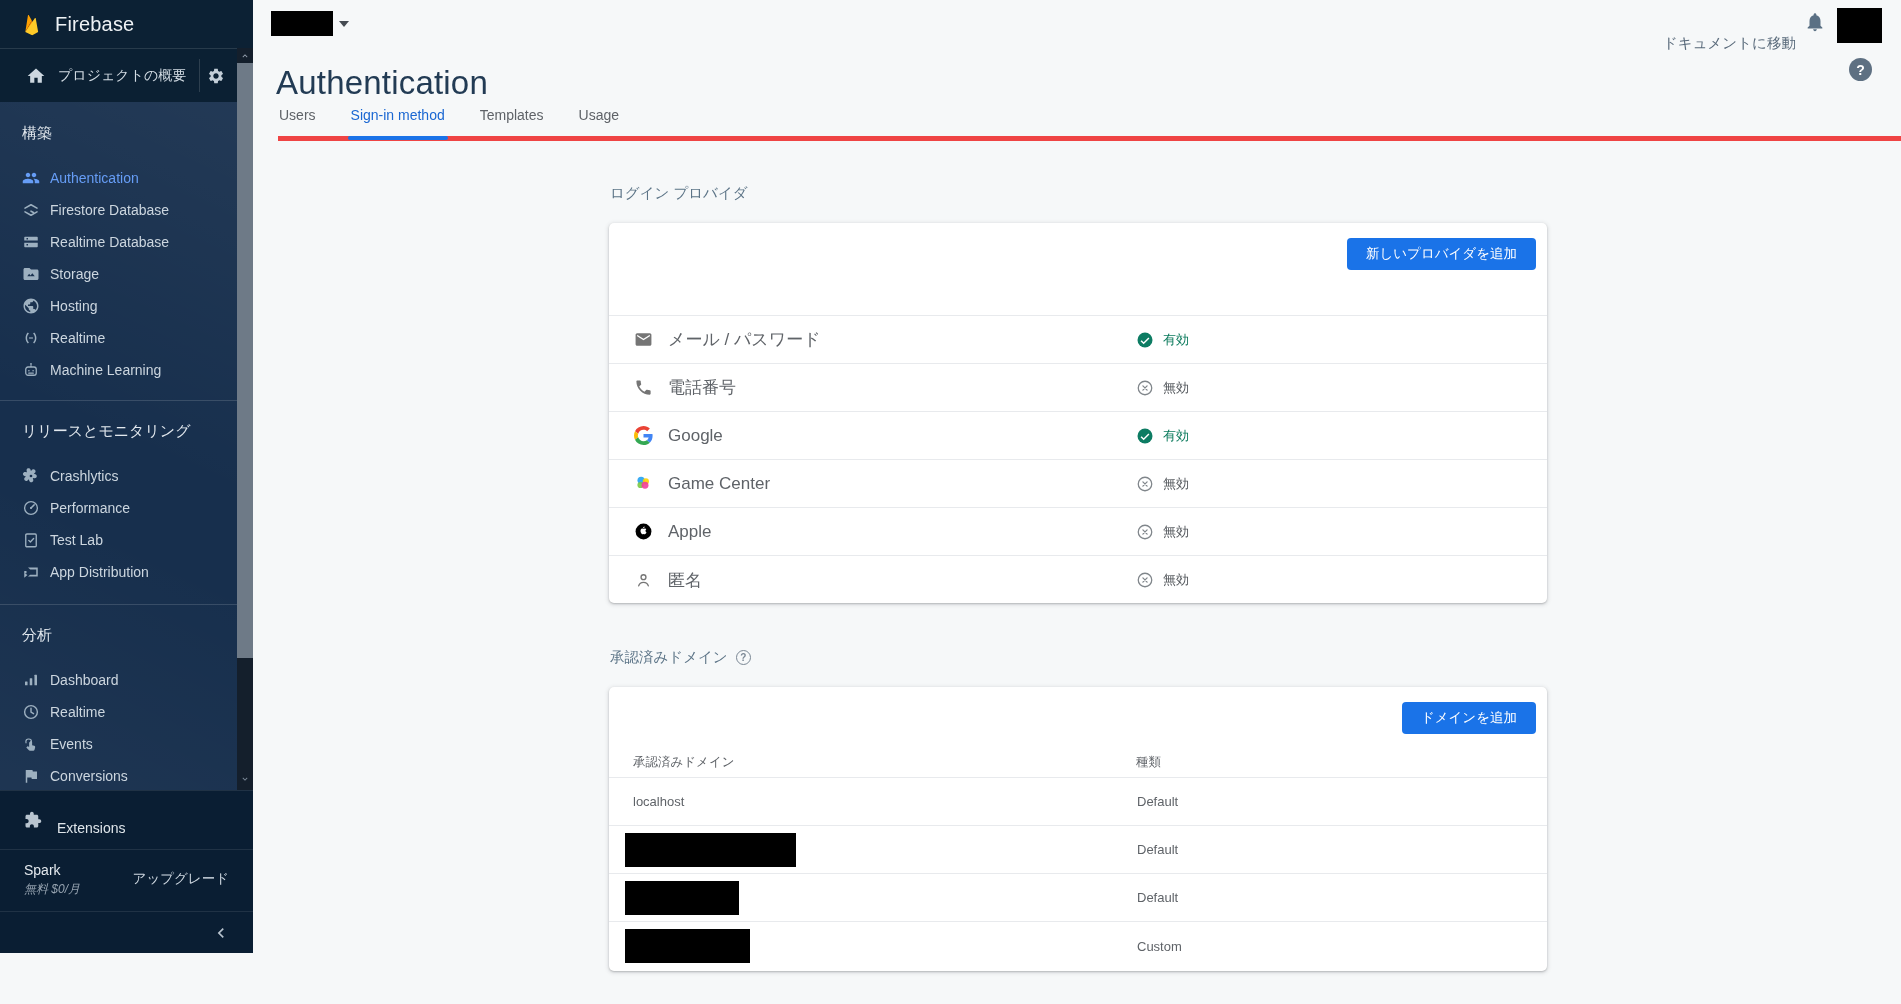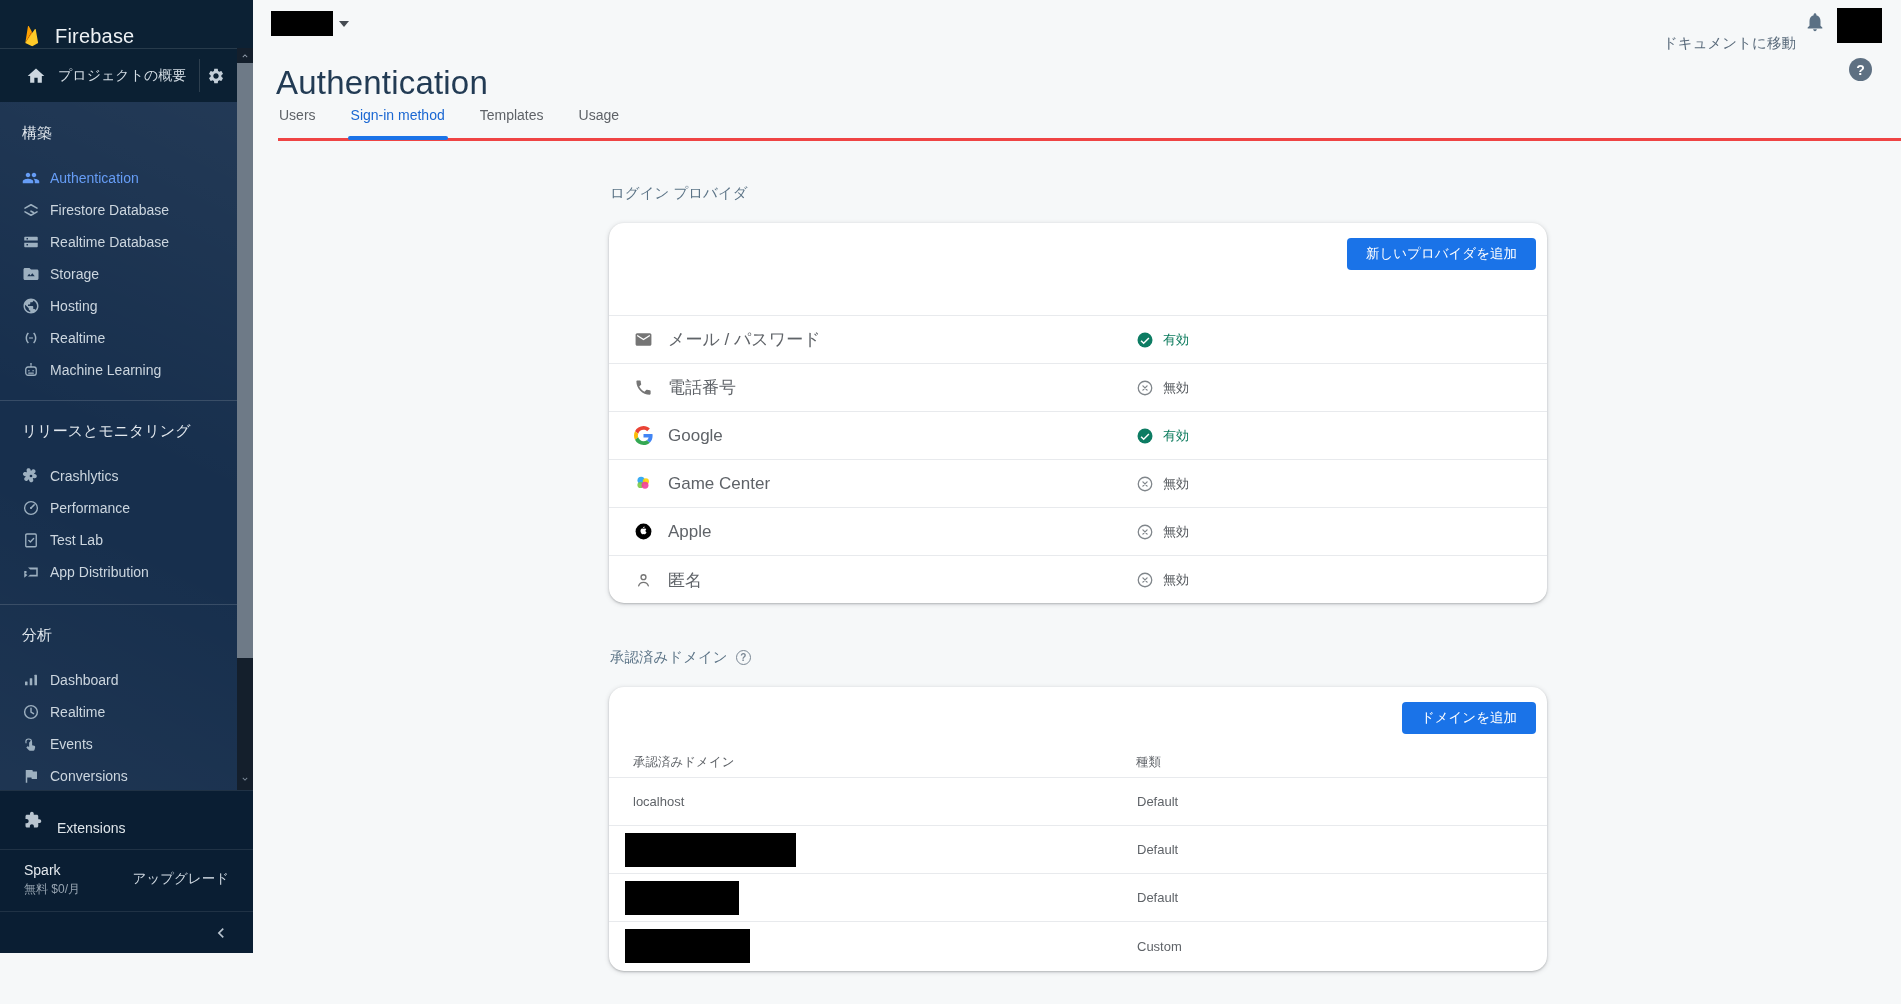--- a/index.html
+++ b/index.html
@@ -5,21 +5,21 @@
   * { box-sizing: border-box; }
   html,body { margin:0; padding:0; }
   body {
     width:1901px; height:1004px; position:relative; overflow:hidden;
     background:#f6f8f9; font-family:"Liberation Sans", sans-serif;
     -webkit-font-smoothing:antialiased;
   }
   
   .sidebar { position:absolute; left:0; top:0; width:253px; height:953px; }
   .sb-logo-row { position:absolute; left:0; top:0; width:253px; height:48px;
-    background:#0c2134; display:flex; align-items:flex-end; padding-left:20px; }
+    background:#0c2134; display:flex; align-items:center; padding-left:20px; }
   .sb-logo-row .wordmark { color:#eef2f5; font-size:20px; font-weight:500; margin-left:10px; letter-spacing:.2px; }
   .sb-project-row { position:absolute; left:0; top:48px; width:253px; height:54px;
     background:#0b2033; border-top:1px solid rgba(255,255,255,.12);
     display:flex; align-items:center; padding-left:26px; }
   .sb-project-row .label { color:#d3dce4; font-size:14px; margin-left:12px; }
   .sb-vdiv { position:absolute; left:199px; top:10px; bottom:10px; width:1px; background:rgba(255,255,255,.14); }
   .sb-gear { position:absolute; left:207px; top:18px; width:18px; height:18px; color:#c3ced8; }
   .sb-nav { position:absolute; left:0; top:102px; width:237px; height:688px;
     background:#172f4d;
     background-image:linear-gradient(205deg, rgba(255,255,255,.05) 0%, rgba(255,255,255,0) 50%),
@@ -43,48 +43,48 @@
   .sb-scroll .down { top:724px; color:#7f8c9b; }
   .sb-thumb { position:absolute; left:0; top:15px; width:16px; height:595px; background:#6e7a87; }
   
   .sb-ext { position:absolute; left:0; top:790px; width:253px; height:59px; background:#0a1e33;
     border-top:1px solid rgba(255,255,255,.09); display:flex; align-items:center; padding-left:24px; cursor:pointer; }
   .sb-ext .ic { width:18px; height:18px; color:#b9c5d0; margin-right:15px; }
   .sb-ext .lbl { font-size:14px; font-weight:500; color:#dfe5ea;margin-top:16px; }
   .sb-plan { position:absolute; left:0; top:849px; width:253px; height:62px; background:#0a1e33;
     border-top:1px solid rgba(255,255,255,.09); }
   .sb-plan .plan-name { position:absolute; left:24px; top:12px; font-size:14px; font-weight:500; color:#e4e9ee; }
-  .sb-plan .plan-price { position:absolute; left:24px; top:31px; font-size:12px; color:#97a4b1; }
+  .sb-plan .plan-price { position:absolute; left:24px; top:31px; font-size:12px; color:#97a4b1;font-style:italic; }
   .sb-plan .upgrade { position:absolute; right:24px; top:20px; font-size:13.5px; color:#cfd8e1; cursor:pointer; }
   .sb-collapse { position:absolute; left:0; top:911px; width:253px; height:42px; background:#0a1e33;
     border-top:1px solid rgba(255,255,255,.09); }
   .sb-collapse .chev { position:absolute; right:22px; top:11px; width:20px; height:20px; color:#b6c2cd; cursor:pointer; }
   
   .chip-project { position:absolute; left:271px; top:11px; width:62px; height:25px; background:#000; cursor:pointer; }
   .chip-caret { position:absolute; left:339px; top:21px; width:0; height:0;
     border:5px solid transparent; border-top:6px solid #454b52; }
   .doc-link { position:absolute; left:1663px; top:12px; font-size:14.5px; color:#58697a; cursor:pointer;margin-top:22px; }
   .bell { position:absolute; left:1804px; top:11px; width:22px; height:22px; color:#5a7084; cursor:pointer; }
   .avatar { position:absolute; left:1837px; top:8px; width:45px; height:35px; background:#000; cursor:pointer; }
   .page-title { position:absolute; left:276px; top:42px; font-size:33px; font-weight:400; color:#223b54; letter-spacing:.2px; }
   .help-fab { position:absolute; left:1849px; top:58px; width:23px; height:23px; border-radius:50%;
     background:#5e7082; color:#fff; font-size:14px; font-weight:bold;
     display:flex; align-items:center; justify-content:center; cursor:pointer; }
   .tabs-wrap { position:absolute; left:278px; right:0; top:104px; height:37px;
-    border-bottom:3px solid #ef4444; display:flex; gap:33px; align-items:flex-start; }
+    border-bottom:5px solid #ef4444; display:flex; gap:33px; align-items:flex-start; }
   .tab { font-size:14px; font-weight:500; color:#5f6368; position:relative; padding:3px 1px 0; cursor:pointer; white-space:nowrap; }
   .tab.active { color:#1a67d2; }
   .tab.active::after { content:""; position:absolute; left:-2px; right:-2px; bottom:-17px; height:4px;
     background:#1a73e8; border-radius:3px; }
   .section-title { position:absolute; font-size:14.5px; color:#5c7487; display:flex; align-items:center; gap:8px; }
   #prov-title { left:610px; top:184px; }
   #dom-title { left:610px; top:648px; }
   .q-outline { width:15px; height:15px; border-radius:50%; border:1.5px solid #7a8794; color:#7a8794;
     font-size:10px; font-weight:bold; display:flex; align-items:center; justify-content:center; cursor:pointer; }
-  .card { position:absolute; left:609px; width:938px; background:#fff; border-radius:15px;
+  .card { position:absolute; left:609px; width:938px; background:#fff; border-radius:5px;
     box-shadow:0 1px 2px rgba(60,64,67,.28), 0 1px 4px 1px rgba(60,64,67,.13); }
   #card-providers { top:223px; height:380px; }
   #card-domains { top:687px; height:284px; }
   .card-btn { position:absolute; right:11px; top:15px; height:32px; padding:0 19px;
     background:#1a73e8; color:#fff; font-size:13.5px; border:none; border-radius:4px;
     font-family:"Liberation Sans",sans-serif; cursor:pointer; }
   .col-head { position:absolute; left:0; right:0; height:24px; }
   #card-providers .col-head { top:64px; }
   #card-domains .col-head { top:63px; }
   .col-head .ch { position:absolute; top:0; line-height:24px; font-size:12.5px; color:#5f6368; }

